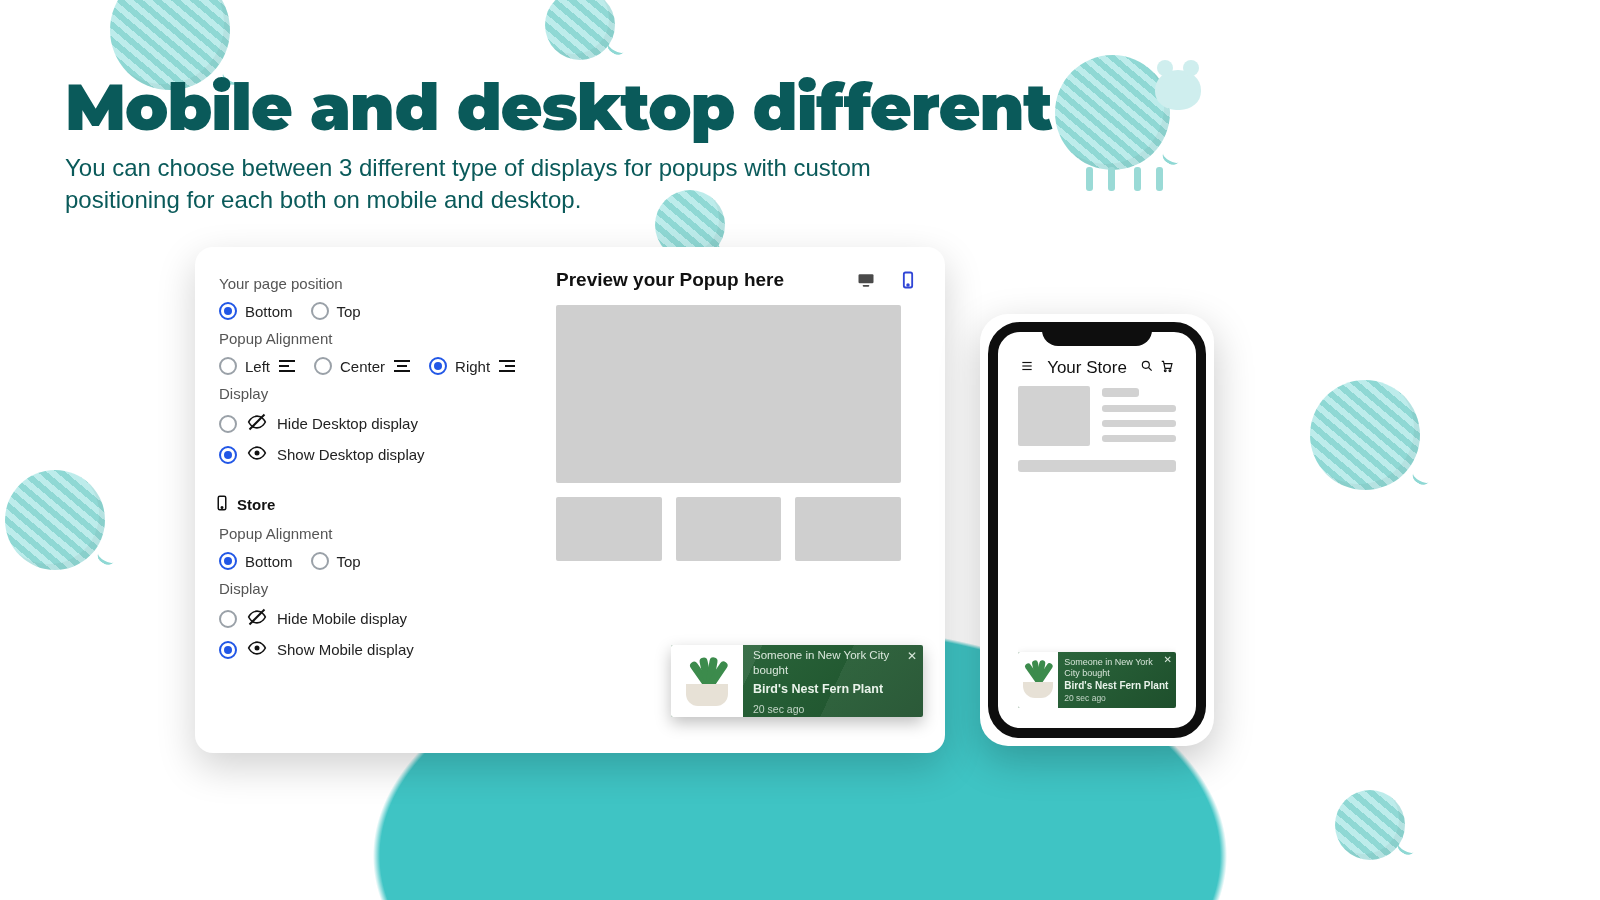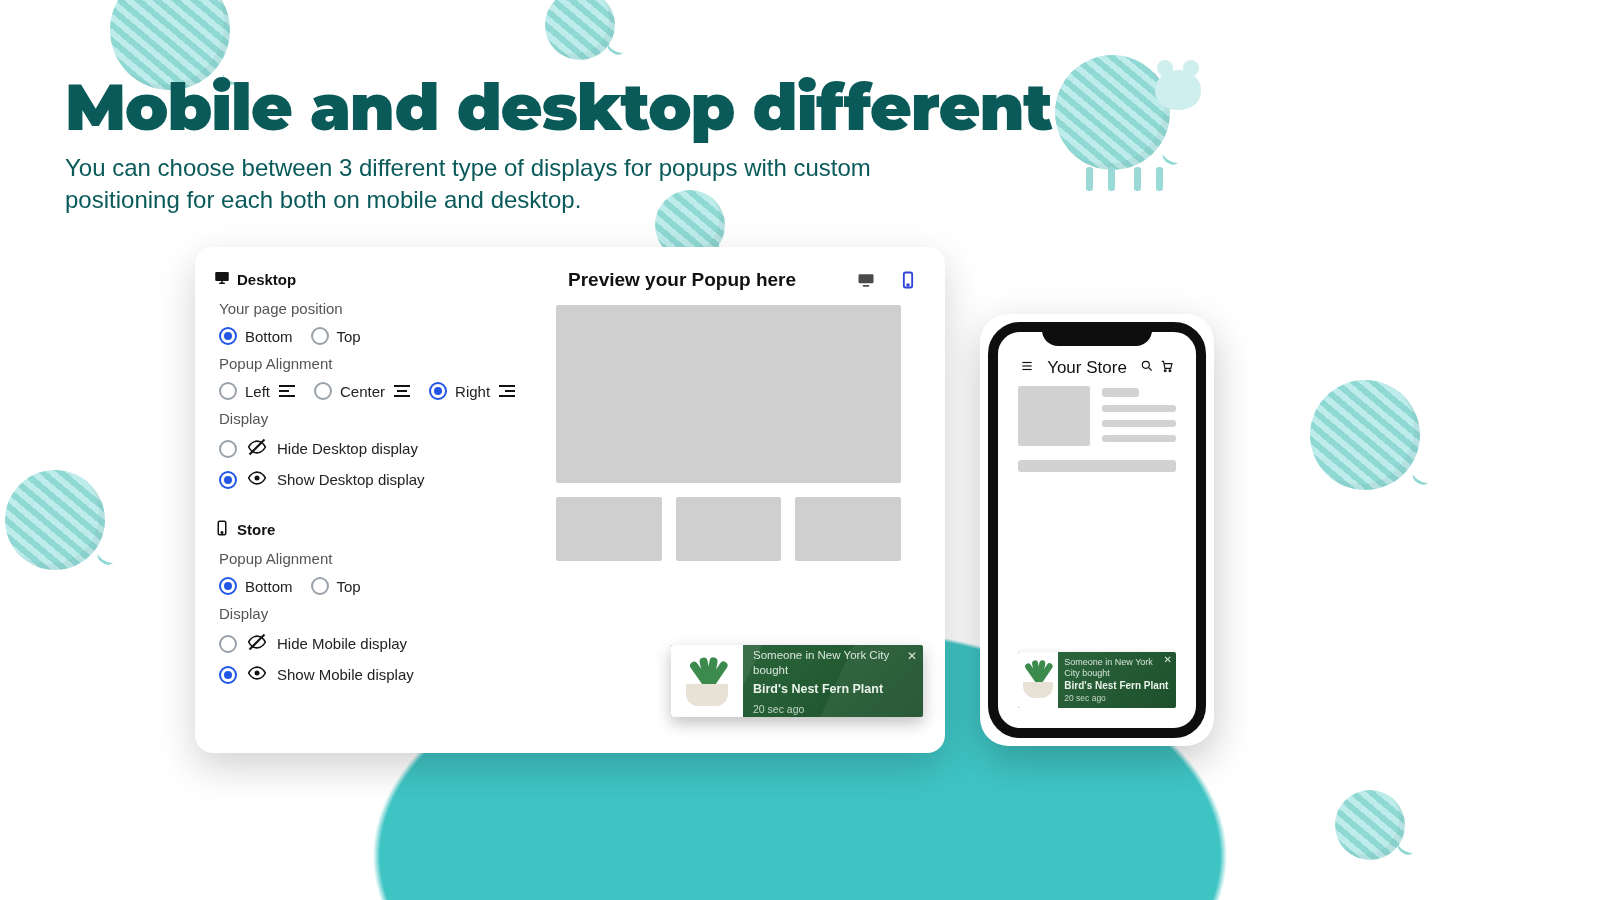--- a/index.html
+++ b/index.html
@@ -97,21 +97,21 @@
   .align-ic { width:18px; height:14px; }
   .display-row { display:flex; align-items:center; gap:10px; margin-left:6px; margin-bottom:8px; }
   .eye { width:20px; height:20px; }
   .sec-gap { height: 16px; }
 
   
   .preview {
     position: absolute; right: 24px; top: 22px; width: 365px;
   }
   .preview-head { display:flex; align-items:center; justify-content:space-between; margin-bottom:14px; }
-  .preview-head h3 { font-size: 19px; font-weight:700; color:#111;margin-left:12px; }
+  .preview-head h3 { font-size: 19px; font-weight:700; color:#111; }
   .dev-toggle { display:flex; gap:16px; }
   .dev-toggle .btn { width:26px; height:20px; display:inline-flex; align-items:center; justify-content:center; cursor:pointer; }
   .dev-toggle svg { width:22px; height:20px; }
   .wire {
     width: 345px;
   }
   .wire .hero{ height:178px; background:#cfcfcf; border-radius:2px; }
   .wire .row{ display:flex; gap:14px; margin-top:14px; }
   .wire .row .b{ flex:1; height:64px; background:#cfcfcf; border-radius:2px; }
 
@@ -212,30 +212,20 @@
 
   <div class="headline">
     <h1>Mobile and desktop different</h1>
     <p>You can choose between 3 different type of displays for popups with custom positioning for each both on mobile and desktop.</p>
   </div>
 
   <div class="card">
 
     <div class="settings">
 
-      <div class="sec-title">
-        <span>
-          <svg viewBox="0 0 24 24" fill="#111">
-              <rect x="3" y="4" width="18" height="12" rx="1.5"></rect>
-              <rect x="8" y="18" width="8" height="2" rx="1"></rect>
-              <rect x="11" y="16" width="2" height="3"></rect>
-            </svg>
-        </span>
-        <span>Desktop</span>
-      </div>
 
       <div class="field-label">Your page position</div>
       <div class="radio-row">
         <label class="radio sel">
           <span class="rdot"></span>
             <span class="rlabel">Bottom</span>
         </label>
         <label class="radio">
           <span class="rdot"></span>
             <span class="rlabel">Top</span>

